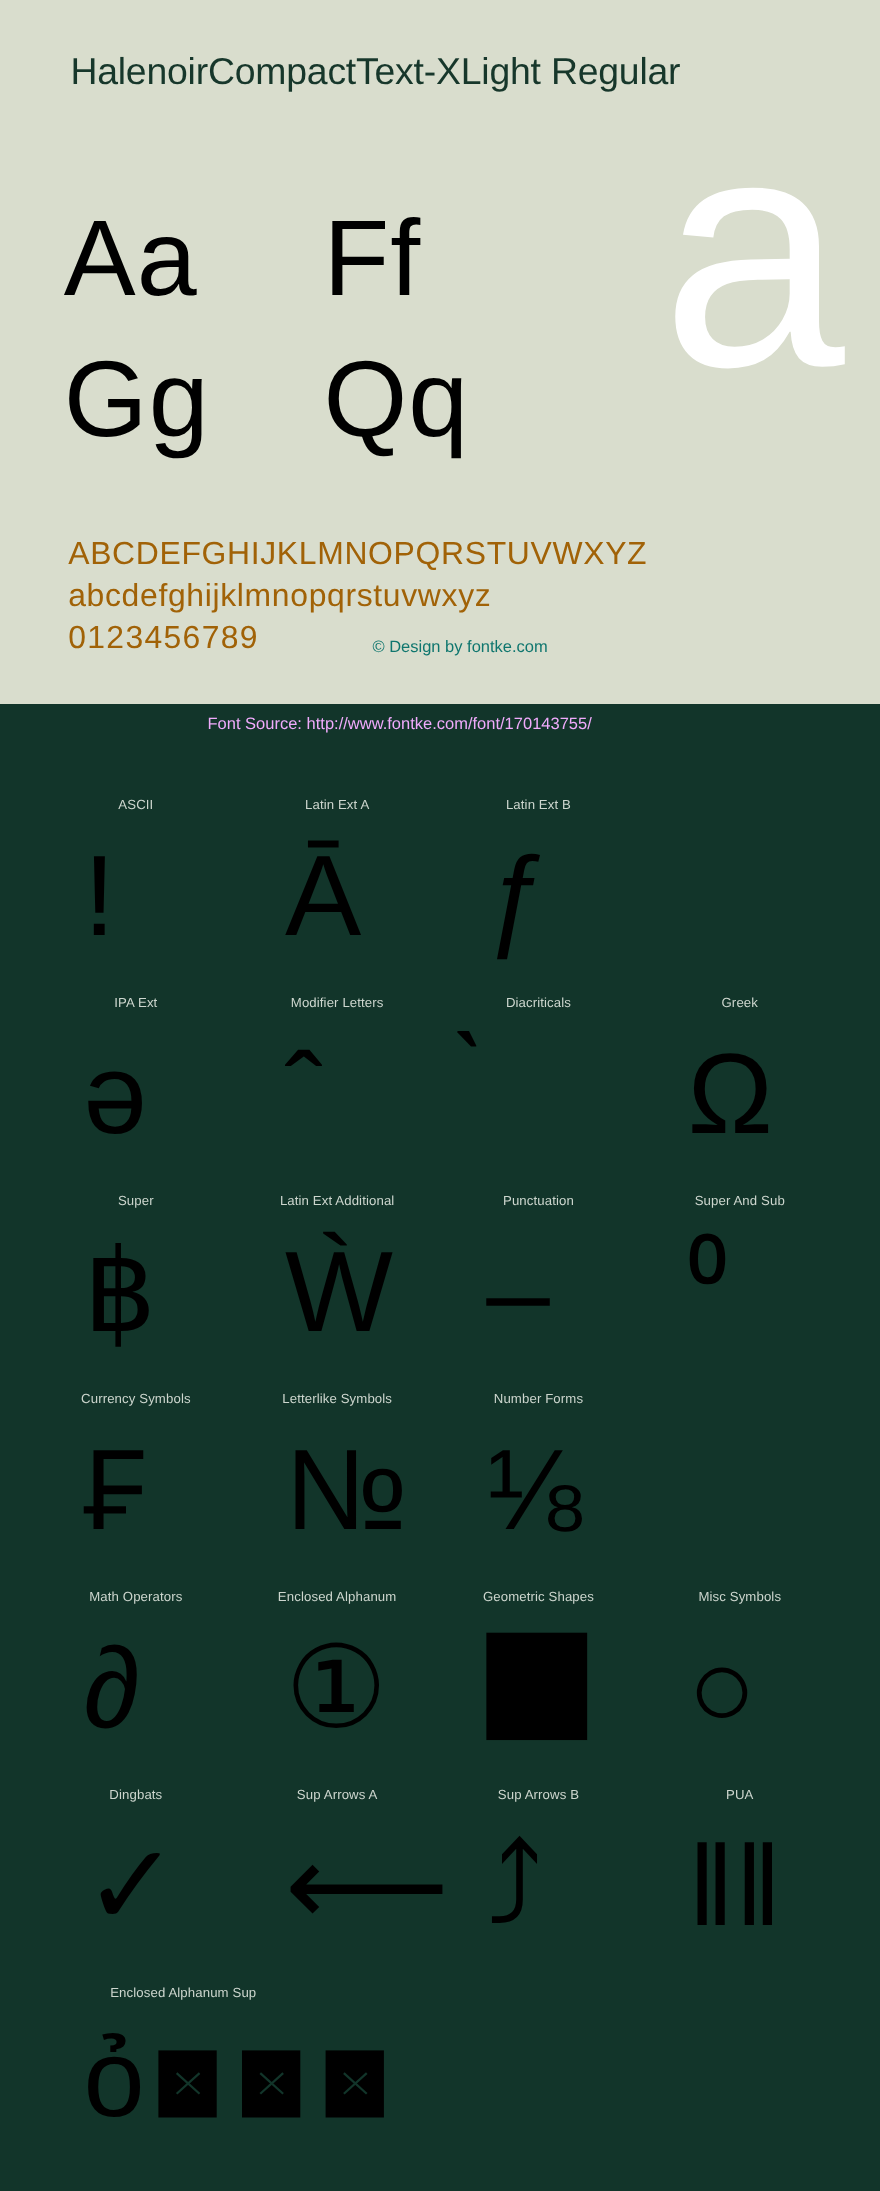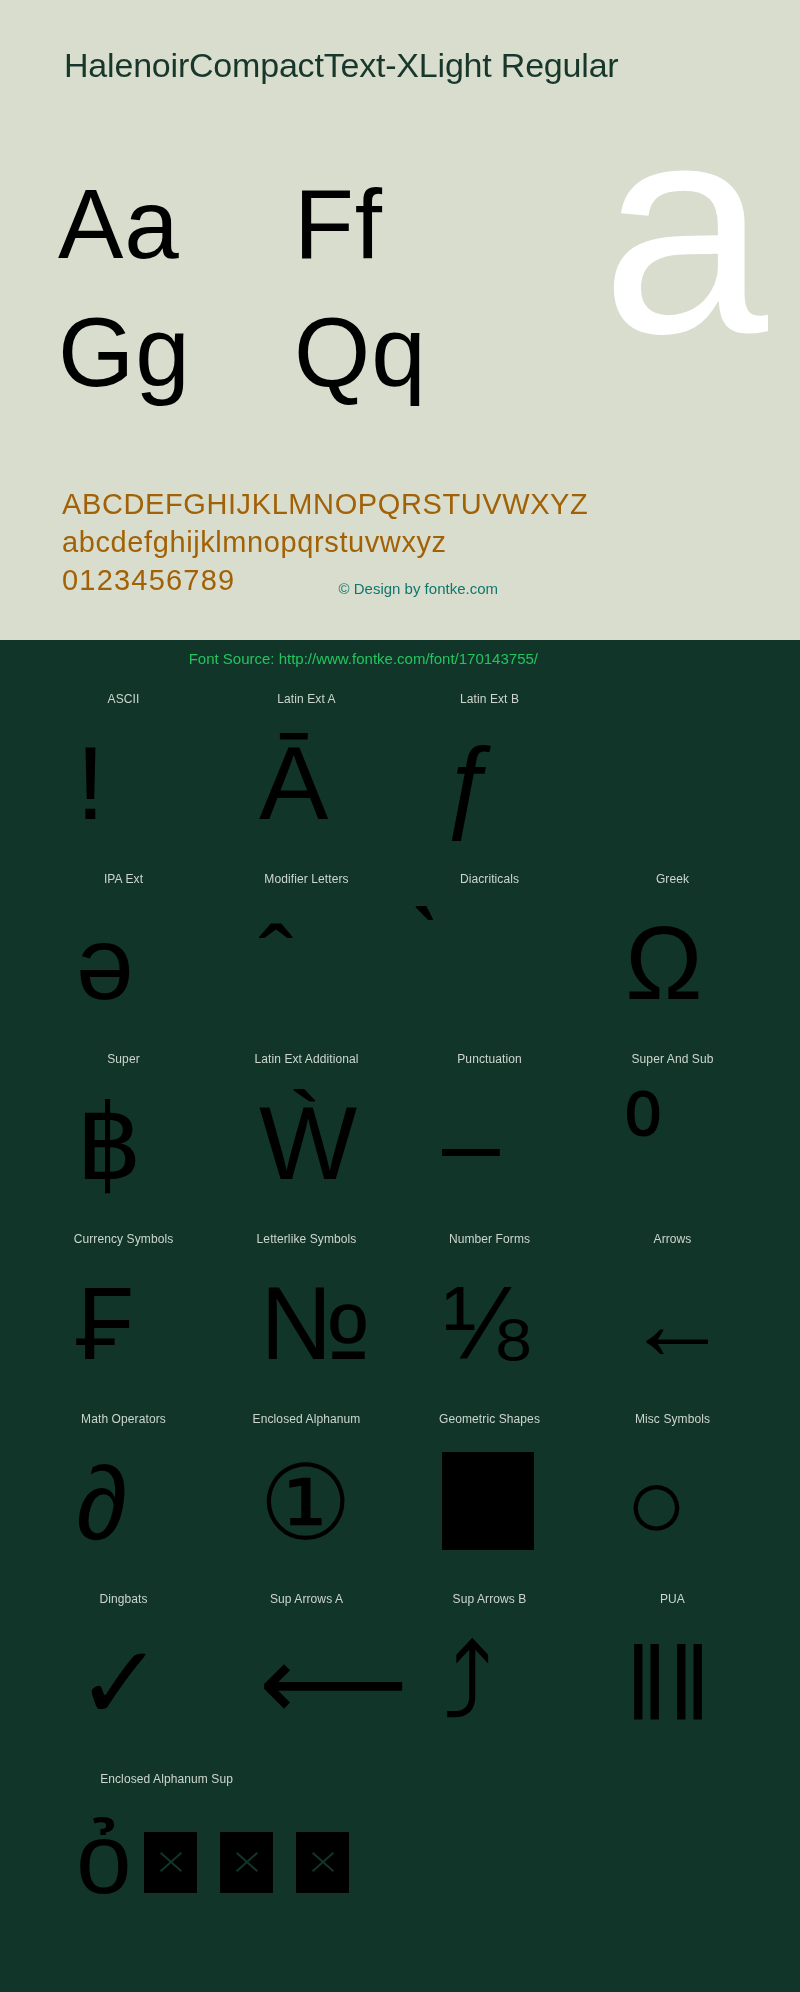--- a/index.html
+++ b/index.html
@@ -57,21 +57,21 @@
 
   .pair-grid {
     position: absolute;
     left: 58px;
     top: 160px;
     width: 480px;
   }
   .pair-row {
     display: flex;
     height: 128px;
-    align-items: center;
+    align-items: flex-end;
   }
   .pair-cell {
     width: 236px;
     font-size: 98px;
     line-height: 108px;
     color: #000000;
     font-weight: 300;
     letter-spacing: 1px;
   }
 
@@ -110,21 +110,21 @@
     height: 1352px;
     background: #12352a;
     overflow: hidden;
   }
 
   .source-line {
     position: absolute;
     right: 262px;
     top: 10px;
     font-size: 15px;
-    color: #22c55e;
+    color: #f0abfc;
     white-space: nowrap;
   }
 
   .block-grid {
     position: absolute;
     left: 0;
     top: 52px;
     width: 800px;
   }
 
@@ -134,20 +134,21 @@
     height: 180px;
   }
   .block-row.last {
     height: 240px;
   }
 
   .block-cell {
     position: relative;
     width: 183px;
     box-sizing: border-box;
+    margin-top: 32px;
   }
   .block-cell:first-child { margin-left: 32px; }
 
   .block-label {
     position: absolute;
     top: 0;
     left: 0;
     width: 183px;
     text-align: center;
     font-size: 12px;
@@ -307,24 +308,20 @@
           <div class="block-label">Currency Symbols</div>
           <div class="block-glyph">₣</div>
         </div>
         <div class="block-cell">
           <div class="block-label">Letterlike Symbols</div>
           <div class="block-glyph">№</div>
         </div>
         <div class="block-cell">
           <div class="block-label">Number Forms</div>
           <div class="block-glyph">⅛</div>
-        </div>
-        <div class="block-cell">
-          <div class="block-label">Arrows</div>
-          <div class="block-glyph">←</div>
         </div>
       </div>
 
       <div class="block-row">
         <div class="block-cell">
           <div class="block-label">Math Operators</div>
           <div class="block-glyph">∂</div>
         </div>
         <div class="block-cell">
           <div class="block-label">Enclosed Alphanum</div>

